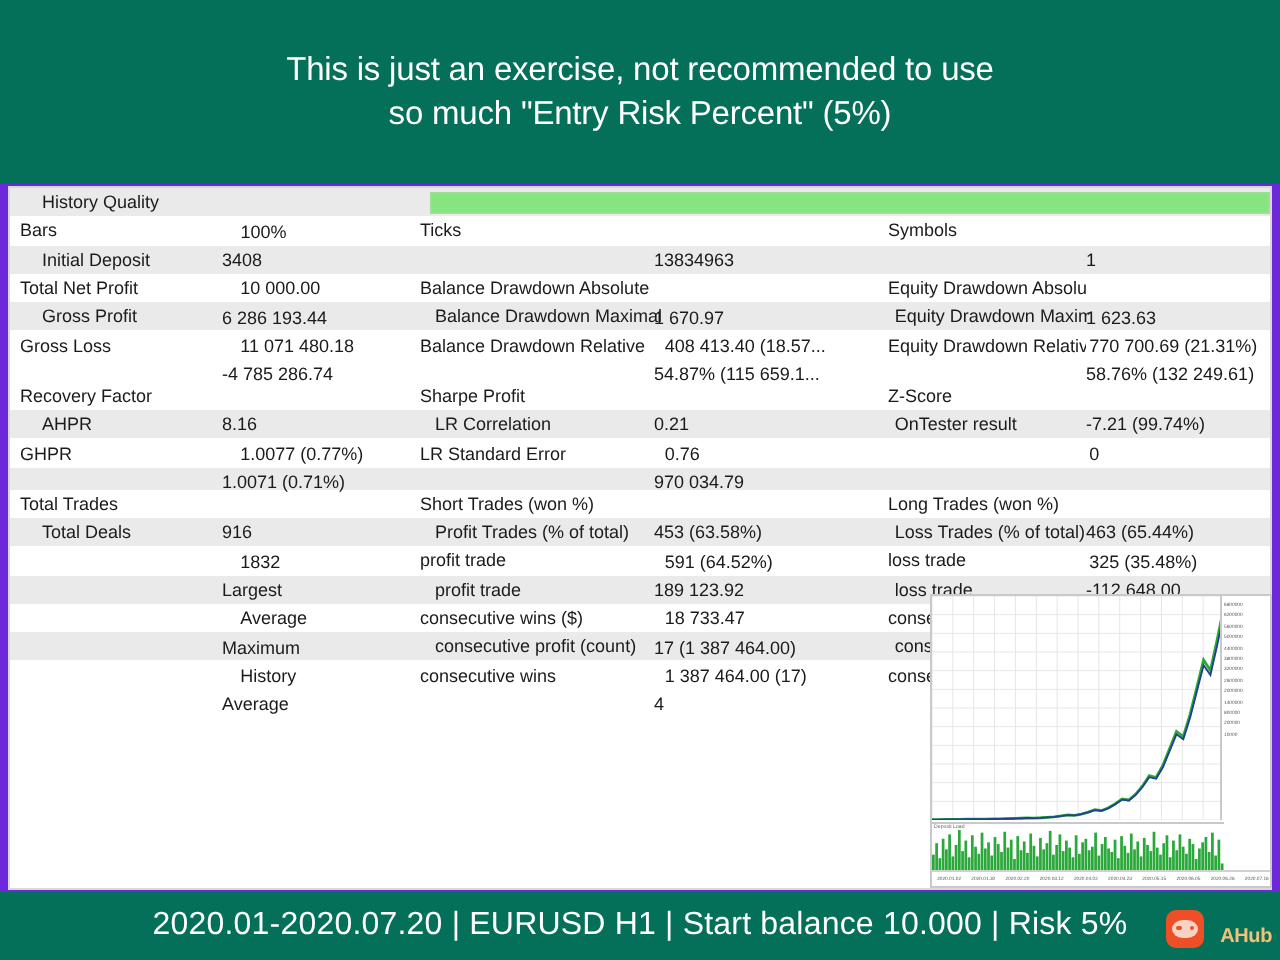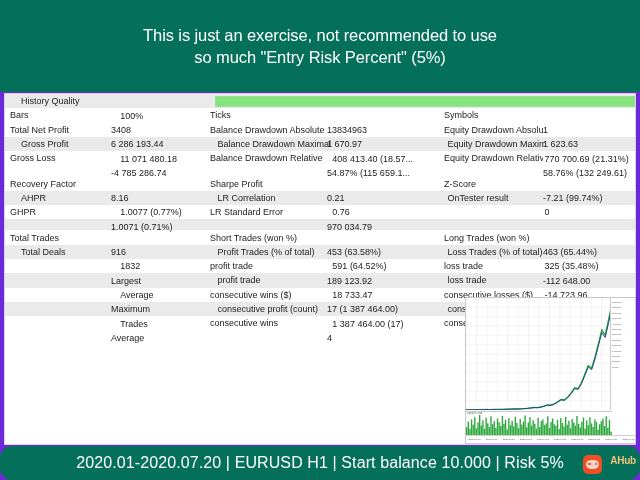--- a/index.html
+++ b/index.html
@@ -152,36 +152,35 @@
   
   .footer {
     position: absolute;
     left: 0; bottom: 0;
     width: 640px;
     height: 34px;
     background: #057059;
     display: flex;
     align-items: center;
     justify-content: center;
-    border-radius: 12px;
   }
   .footer-text {
     color: #ffffff;
     font-size: 16px;
     white-space: nowrap;
     letter-spacing: 0.1px;
   }
 
   
   .watermark {
     position: absolute;
     right: 4px;
     bottom: 6px;
     display: flex;
-    align-items: flex-start;
+    align-items: flex-end;
     gap: 8px;
     z-index: 40;
   }
   .wm-badge {
     width: 19px; height: 19px;
     background: #ee4f26;
     border-radius: 5px;
     position: relative;
     display: flex;
     align-items: center;
@@ -228,20 +227,28 @@
           <div class="hq-bar" style="width: 428px;"></div>
         </div>
         <div class="row plain">
           <div class="c-lab b1-lab">Bars</div>
           <div class="c-val b1-val">3408</div>
           <div class="c-lab b2-lab">Ticks</div>
           <div class="c-val b2-val">13834963</div>
           <div class="c-lab b3-lab">Symbols</div>
           <div class="c-val b3-val">1</div>
         </div>
+        <div class="row alt">
+          <div class="c-lab b1-lab">Initial Deposit</div>
+          <div class="c-val b1-val">10 000.00</div>
+          <div class="c-lab b2-lab"></div>
+          <div class="c-val b2-val"></div>
+          <div class="c-lab b3-lab"></div>
+          <div class="c-val b3-val"></div>
+        </div>
         <div class="row plain">
           <div class="c-lab b1-lab">Total Net Profit</div>
           <div class="c-val b1-val">6 286 193.44</div>
           <div class="c-lab b2-lab">Balance Drawdown Absolute</div>
           <div class="c-val b2-val">1 670.97</div>
           <div class="c-lab b3-lab">Equity Drawdown Absolute</div>
           <div class="c-val b3-val">1 623.63</div>
         </div>
         <div class="row alt">
           <div class="c-lab b1-lab">Gross Profit</div>
@@ -320,21 +327,21 @@
         <div class="row plain">
           <div class="c-lab b1-lab"></div>
           <div class="c-val b1-val">Maximum</div>
           <div class="c-lab b2-lab">consecutive wins ($)</div>
           <div class="c-val b2-val">17 (1 387 464.00)</div>
           <div class="c-lab b3-lab">consecutive losses ($)</div>
           <div class="c-val b3-val">8 (-118 536.18)</div>
         </div>
         <div class="row alt">
           <div class="c-lab b1-lab"></div>
-          <div class="c-val b1-val">Trades</div>
+          <div class="c-val b1-val">History</div>
           <div class="c-lab b2-lab">consecutive profit (count)</div>
           <div class="c-val b2-val">1 387 464.00 (17)</div>
           <div class="c-lab b3-lab">consecutive loss (count)</div>
           <div class="c-val b3-val">-336 236.76 (5)</div>
         </div>
         <div class="row plain">
           <div class="c-lab b1-lab"></div>
           <div class="c-val b1-val">Average</div>
           <div class="c-lab b2-lab">consecutive wins</div>
           <div class="c-val b2-val">4</div>

